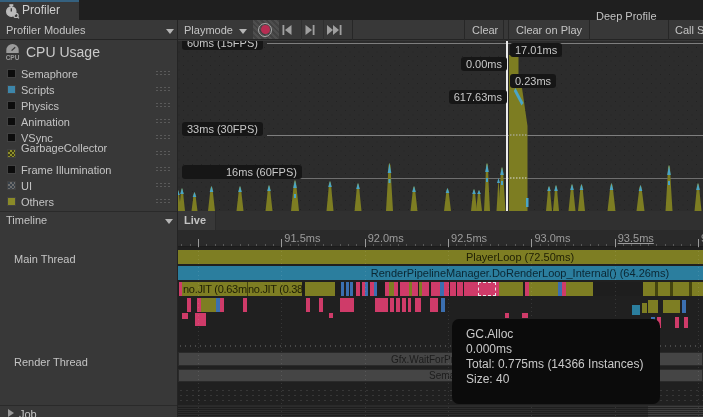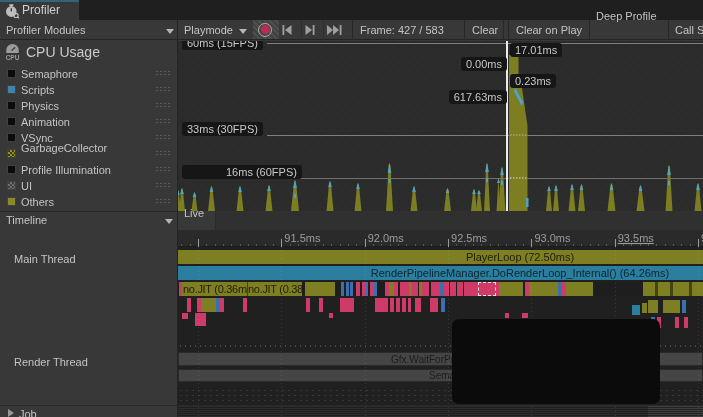--- a/index.html
+++ b/index.html
@@ -53,21 +53,20 @@
   </svg>
   <svg class="abs" style="left:327px;top:25px;" width="15" height="10" viewBox="0 0 15 10">
     <path d="M0 0 L0 10 L6 5 Z" fill="#9f9f9f"></path>
     <path d="M6 0 L6 10 L12 5 Z" fill="#9f9f9f"></path>
     <rect x="12.7" y="0" width="1.8" height="10" fill="#9f9f9f"></rect>
   </svg>
 
   <div class="sep" style="left:301px;top:20px;height:20px;background:#2f2f2f;"></div>
   <div class="sep" style="left:323px;top:20px;height:20px;background:#2f2f2f;"></div>
   <div class="sep" style="left:352px;top:20px;height:20px;"></div>
-  <div class="t" style="left:360px;top:23px;">Frame: 427 / 583</div>
   <div class="sep" style="left:464px;top:20px;height:20px;"></div>
   <div class="t" style="left:472px;top:23px;">Clear</div>
   <div class="sep" style="left:503px;top:20px;height:20px;"></div>
   <div class="sep" style="left:508px;top:20px;height:20px;"></div>
   <div class="t" style="left:516px;top:23px;">Clear on Play</div>
   <div class="sep" style="left:589px;top:20px;height:20px;"></div>
   <div class="t" style="left:596px;top:9px;">Deep Profile</div>
   <div class="sep" style="left:668px;top:20px;height:20px;"></div>
   <div class="t" style="left:675px;top:23px;">Call S</div>
 
@@ -93,21 +92,21 @@
       <div class="abs" style="left:8px;top:118px;width:7px;height:7px;background:#0c0c0c;outline:1px solid #414141;"></div>
       <div class="t" style="left:21px;top:115px;">Animation</div>
       <div class="abs" style="left:156px;top:119px;width:16px;height:5px;background:repeating-linear-gradient(90deg,#5a5a5a 0 2px,transparent 2px 4px),repeating-linear-gradient(90deg,#5a5a5a 0 2px,transparent 2px 4px);background-size:16px 1px,16px 1px;background-position:0 0,0 3px;background-repeat:no-repeat;"></div>
       <div class="abs" style="left:8px;top:134px;width:7px;height:7px;background:#0c0c0c;outline:1px solid #414141;"></div>
       <div class="t" style="left:21px;top:131px;">VSync</div>
       <div class="abs" style="left:156px;top:135px;width:16px;height:5px;background:repeating-linear-gradient(90deg,#5a5a5a 0 2px,transparent 2px 4px),repeating-linear-gradient(90deg,#5a5a5a 0 2px,transparent 2px 4px);background-size:16px 1px,16px 1px;background-position:0 0,0 3px;background-repeat:no-repeat;"></div>
       <div class="abs" style="left:8px;top:150px;width:7px;height:7px;background:repeating-conic-gradient(#8f8f2c 0% 25%, #3e3e14 25% 50%) 0 0/4px 4px;outline:1px solid #414141;"></div>
       <div class="t" style="left:21px;top:141px;">GarbageCollector</div>
       <div class="abs" style="left:156px;top:151px;width:16px;height:5px;background:repeating-linear-gradient(90deg,#5a5a5a 0 2px,transparent 2px 4px),repeating-linear-gradient(90deg,#5a5a5a 0 2px,transparent 2px 4px);background-size:16px 1px,16px 1px;background-position:0 0,0 3px;background-repeat:no-repeat;"></div>
       <div class="abs" style="left:8px;top:166px;width:7px;height:7px;background:#0c0c0c;outline:1px solid #414141;"></div>
-      <div class="t" style="left:21px;top:163px;">Profile Illumination</div>
+      <div class="t" style="left:21px;top:163px;">Frame Illumination</div>
       <div class="abs" style="left:156px;top:167px;width:16px;height:5px;background:repeating-linear-gradient(90deg,#5a5a5a 0 2px,transparent 2px 4px),repeating-linear-gradient(90deg,#5a5a5a 0 2px,transparent 2px 4px);background-size:16px 1px,16px 1px;background-position:0 0,0 3px;background-repeat:no-repeat;"></div>
       <div class="abs" style="left:8px;top:182px;width:7px;height:7px;background:repeating-conic-gradient(#6e6e6e 0% 25%, #39424a 25% 50%) 0 0/4px 4px;outline:1px solid #414141;"></div>
       <div class="t" style="left:21px;top:179px;">UI</div>
       <div class="abs" style="left:156px;top:183px;width:16px;height:5px;background:repeating-linear-gradient(90deg,#5a5a5a 0 2px,transparent 2px 4px),repeating-linear-gradient(90deg,#5a5a5a 0 2px,transparent 2px 4px);background-size:16px 1px,16px 1px;background-position:0 0,0 3px;background-repeat:no-repeat;"></div>
       <div class="abs" style="left:8px;top:198px;width:7px;height:7px;background:#8a8a28;outline:1px solid #414141;"></div>
       <div class="t" style="left:21px;top:195px;">Others</div>
       <div class="abs" style="left:156px;top:199px;width:16px;height:5px;background:repeating-linear-gradient(90deg,#5a5a5a 0 2px,transparent 2px 4px),repeating-linear-gradient(90deg,#5a5a5a 0 2px,transparent 2px 4px);background-size:16px 1px,16px 1px;background-position:0 0,0 3px;background-repeat:no-repeat;"></div>
     </div>
 
   <div class="abs" id="chart" style="left:178px;top:41px;width:525px;height:170px;background:#2c2c2c;
@@ -204,21 +203,21 @@
   <div class="lbl" style="right:196px;top:57px;">0.00ms</div>
   <div class="lbl" style="left:510px;top:74px;">0.23ms</div>
   <div class="lbl" style="right:196px;top:90px;">617.63ms</div>
 
   <div class="abs" style="left:0;top:211px;width:177px;height:19px;background:#383838;border-top:1px solid #2a2a2a;box-sizing:border-box;"></div>
   <div class="t" style="left:6px;top:213px;">Timeline</div>
   <div class="abs" style="left:165px;top:219px;border-left:4px solid transparent;border-right:4px solid transparent;border-top:5px solid #b5b5b5;"></div>
 
   <div class="abs" style="left:178px;top:211px;width:525px;height:19px;background:#303030;"></div>
   <div class="abs" style="left:178px;top:211px;width:38px;height:19px;background:#383838;border-right:1px solid #2a2a2a;box-sizing:border-box;"></div>
-  <div class="t" style="left:184px;top:206px;">Live</div>
+  <div class="t" style="left:184px;top:213px;font-weight:bold;">Live</div>
 
   <div class="abs" id="ruler" style="left:178px;top:230px;width:525px;height:17px;background:#2a2a2a;border-bottom:1px solid #1c1c1c;box-sizing:border-box;">
       <div class="abs" style="left:20px;top:9px;width:1px;height:8px;background:#9a9a9a;"></div>
       <div class="abs" style="left:23px;top:20px;font-size:13px;color:#9c9c9c;white-space:nowrap;font-family:Liberation Mono, monospace;">91.0ms</div>
       <div class="abs" style="left:3.3299999999999983px;top:14px;width:1px;height:2px;background:#585858;"></div>
       <div class="abs" style="left:11.665px;top:14px;width:1px;height:2px;background:#585858;"></div>
       <div class="abs" style="left:28.335px;top:14px;width:1px;height:2px;background:#585858;"></div>
       <div class="abs" style="left:36.67px;top:14px;width:1px;height:2px;background:#585858;"></div>
       <div class="abs" style="left:45.005px;top:14px;width:1px;height:2px;background:#585858;"></div>
       <div class="abs" style="left:53.34px;top:14px;width:1px;height:2px;background:#585858;"></div>
@@ -338,21 +337,21 @@
       <div class="abs" style="left:499px;top:282px;width:24px;height:14px;background:#7e7e23;"></div>
       <div class="abs" style="left:525px;top:282px;width:4px;height:14px;background:#cf3b69;"></div>
       <div class="abs" style="left:529px;top:282px;width:29px;height:14px;background:#7e7e23;"></div>
       <div class="abs" style="left:558px;top:282px;width:4px;height:14px;background:#3b6fb0;"></div>
       <div class="abs" style="left:562px;top:282px;width:4px;height:14px;background:#cf3b69;"></div>
       <div class="abs" style="left:566px;top:282px;width:27px;height:14px;background:#7e7e23;"></div>
       <div class="abs" style="left:643px;top:282px;width:60px;height:14px;background:#7e7e23;"></div>
       <div class="abs" style="left:655px;top:282px;width:3px;height:14px;background:#44440f;"></div>
       <div class="abs" style="left:670px;top:282px;width:3px;height:14px;background:#44440f;"></div>
       <div class="abs" style="left:689px;top:282px;width:3px;height:14px;background:#44440f;"></div>
-      <div class="t" style="left:183px;top:282px;color:#1f1f05;width:64px;overflow:hidden;letter-spacing:-0.3px;">no.JIT (0.36m</div>
+      <div class="t" style="left:183px;top:282px;color:#1f1f05;width:64px;overflow:hidden;letter-spacing:-0.3px;">no.JIT (0.63m</div>
       <div class="t" style="left:248px;top:282px;color:#1f1f05;width:56px;overflow:hidden;letter-spacing:-0.3px;">no.JIT (0.38r</div>
       <div class="abs" style="left:478px;top:282px;width:18px;height:14px;border:1px dashed #e8e8e8;box-sizing:border-box;"></div>
     </div>
 
   <div id="row4">
       <div class="abs" style="left:187px;top:298px;width:4px;height:14px;background:#cf3b69;"></div>
       <div class="abs" style="left:197px;top:298px;width:4px;height:14px;background:#cf3b69;"></div>
       <div class="abs" style="left:201px;top:298px;width:15px;height:14px;background:#7e7e23;"></div>
       <div class="abs" style="left:216px;top:298px;width:4px;height:14px;background:#3b6fb0;"></div>
       <div class="abs" style="left:220px;top:298px;width:4px;height:14px;background:#cf3b69;"></div>
@@ -401,14 +400,15 @@
       background:repeating-linear-gradient(180deg,#2c2c2c 0 1px,#1e1e1e 1px 2px);"></div>
   <div class="abs" style="left:648px;top:406px;width:55px;height:11px;
       background:repeating-linear-gradient(180deg,#3e3e3e 0 1px,#232323 1px 2px);"></div>
   <div class="abs" style="left:0;top:406px;width:177px;height:11px;background:#383838;"></div>
   <div class="abs" style="left:8px;top:409px;border-top:4px solid transparent;border-bottom:4px solid transparent;border-left:6px solid #9a9a9a;"></div>
   <div class="t" style="left:19px;top:407px;">Job</div>
 
   <div class="abs" style="left:177px;top:20px;width:1px;height:397px;background:#242424;"></div>
 
   <div class="abs" style="left:452px;top:319px;width:208px;height:85px;background:#0b0b0b;border-radius:7px;z-index:3;"></div>
+  <div class="t" style="left:466px;top:327px;color:#c9c9c9;font-size:12px;line-height:15px;z-index:4;">GC.Alloc<br>0.000ms<br>Total: 0.775ms (14366 Instances)<br>Size: 40</div>
 
 </div>
 
 </body></html>

